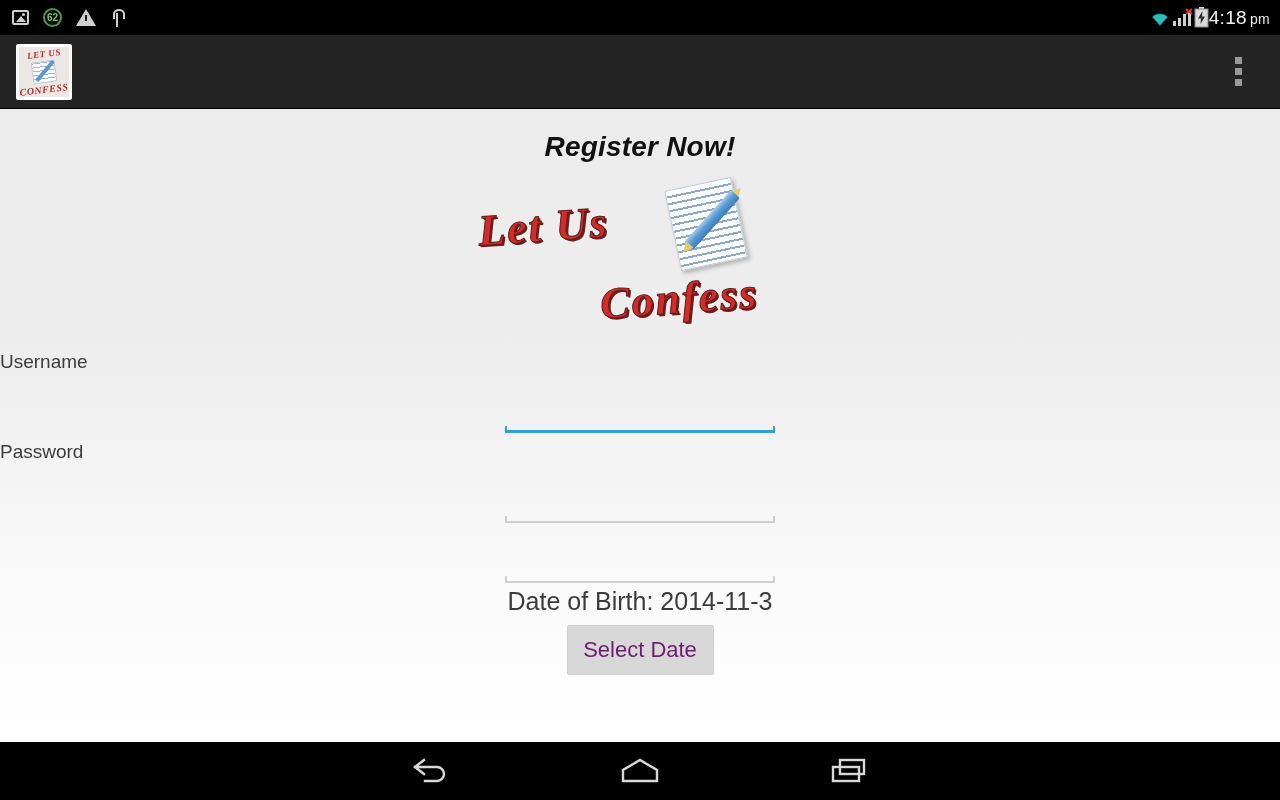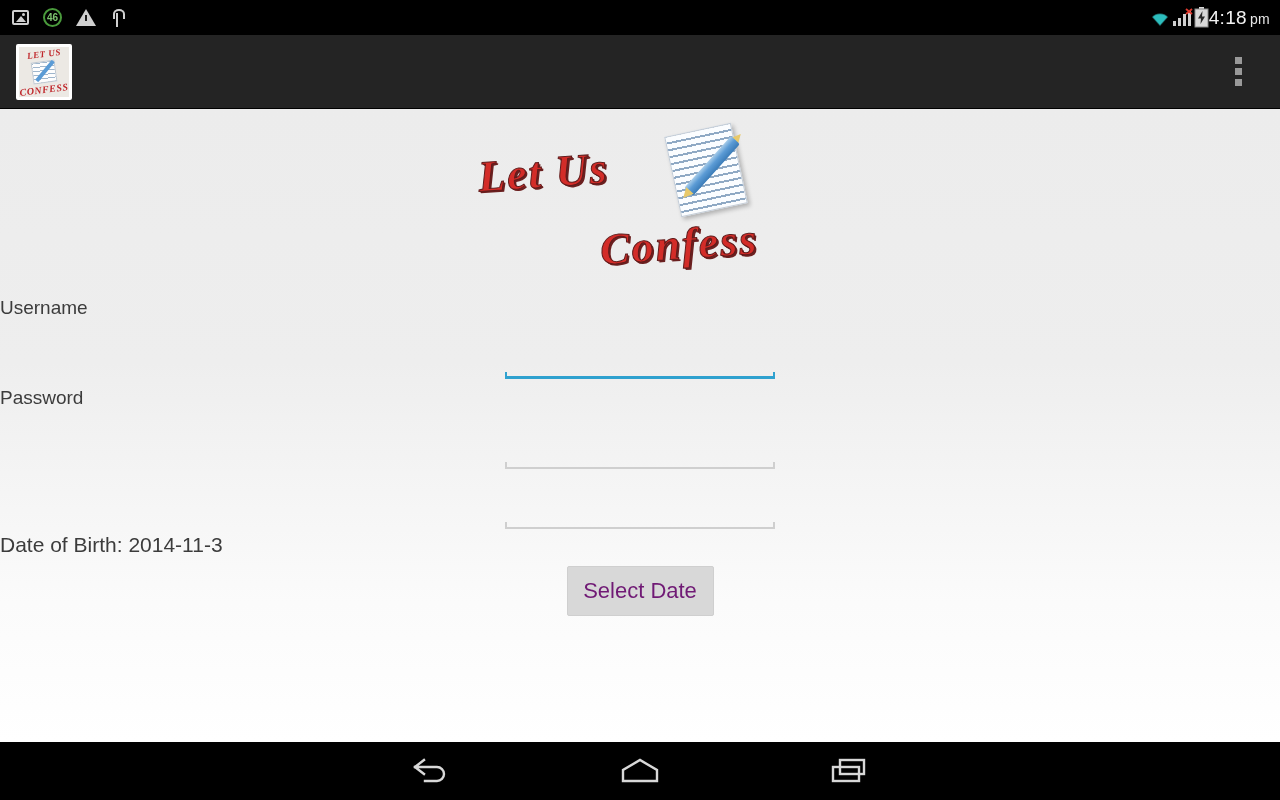--- a/index.html
+++ b/index.html
@@ -124,21 +124,21 @@
     content:""; position:absolute; bottom:0; width:2px; height:7px; background:inherit;
   }
   .fld-input .line:before{ left:0; }
   .fld-input .line:after{ right:0; }
   .fld-input.focused .line{ background:#2fa1cf; height:3px; }
   .fld-input input{
     position:absolute; left:0; bottom:3px; width:100%; height:40px; border:none;
     background:transparent; outline:none; font-size:20px; color:#222; text-align:left;
     font-family:"Liberation Sans", sans-serif;
   }
-  .dob-row{ text-align:left; font-size:21px; color:#3c3c3c; margin-top:4px; }
+  .dob-row{ text-align:center; font-size:25px; color:#3c3c3c; margin-top:4px; }
   .date-btn{
     display:block; margin:9px auto 0; width:147px; height:50px;
     background:#d8d8d8; border:1px solid #cfcfcf; border-radius:2px;
     font-size:22px; color:#701a75; font-family:"Liberation Sans", sans-serif;
     cursor:pointer;
   }
 
   
   .navbar{
     position:absolute; left:0; bottom:0; width:1280px; height:58px;
@@ -148,21 +148,21 @@
   .navbar svg{ display:block; }
 </style>
 </head>
 <body>
 
 <div id="screen">
 
   <div class="statusbar">
     <div class="sb-left">
       <span class="ic ic-screenshot"></span>
-      <span class="ic ic-num">46</span>
+      <span class="ic ic-num">62</span>
       <span class="ic ic-warn"></span>
       <span class="ic ic-usb"></span>
     </div>
     <div class="sb-right">
       <span class="ic ic-wifi">
         <svg width="24" height="19" viewBox="0 0 24 19">
           <path d="M12 18 L4 9 A11 11 0 0 1 20 9 Z" fill="#2ec7c7" opacity="0.95"></path>
           <path d="M12 18 L4 9 A11 11 0 0 1 20 9 Z" fill="none" stroke="#0d0d0d" stroke-width="1.2" opacity=".45"></path>
         </svg>
       </span>
@@ -197,20 +197,21 @@
     </div>
     <div class="overflow">
       <span></span>
       <span></span>
       <span></span>
     </div>
   </div>
 
   <div class="content">
 
+    <div class="register-title">Register Now!</div>
 
     <div class="logo-wrap">
       <div class="logo-text logo-let">Let Us</div>
       <div class="notepad"></div>
       <div class="pencil">
         <span class="tip-t"></span>
         <span class="body"></span>
         <span class="tip-b"></span>
       </div>
       <div class="logo-text logo-conf">Confess</div>

